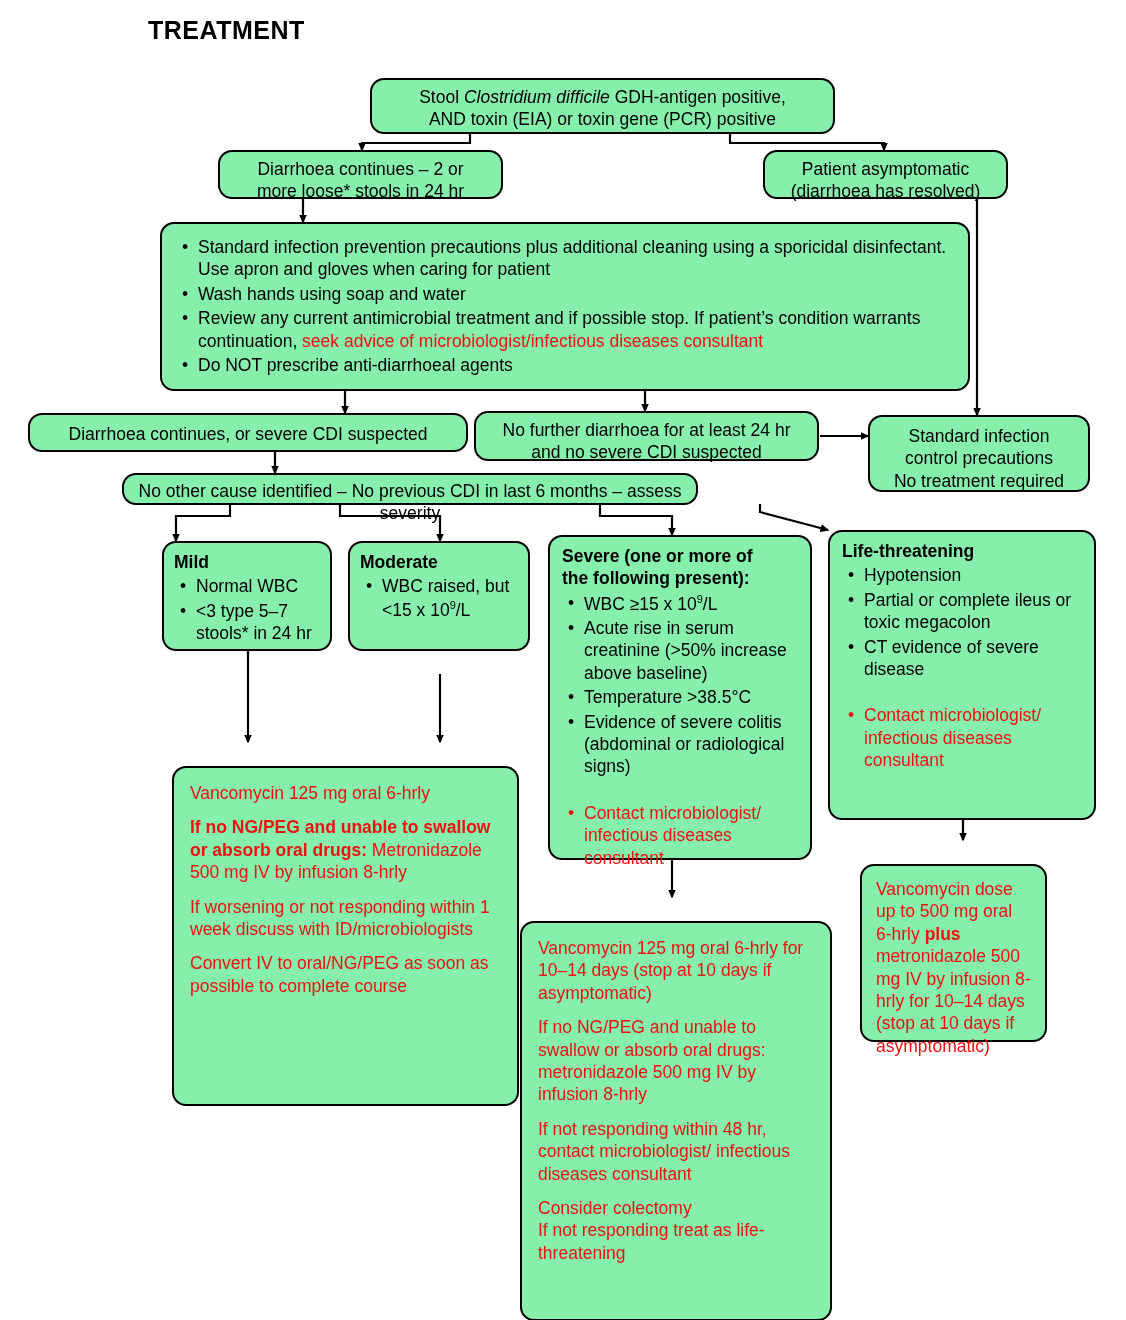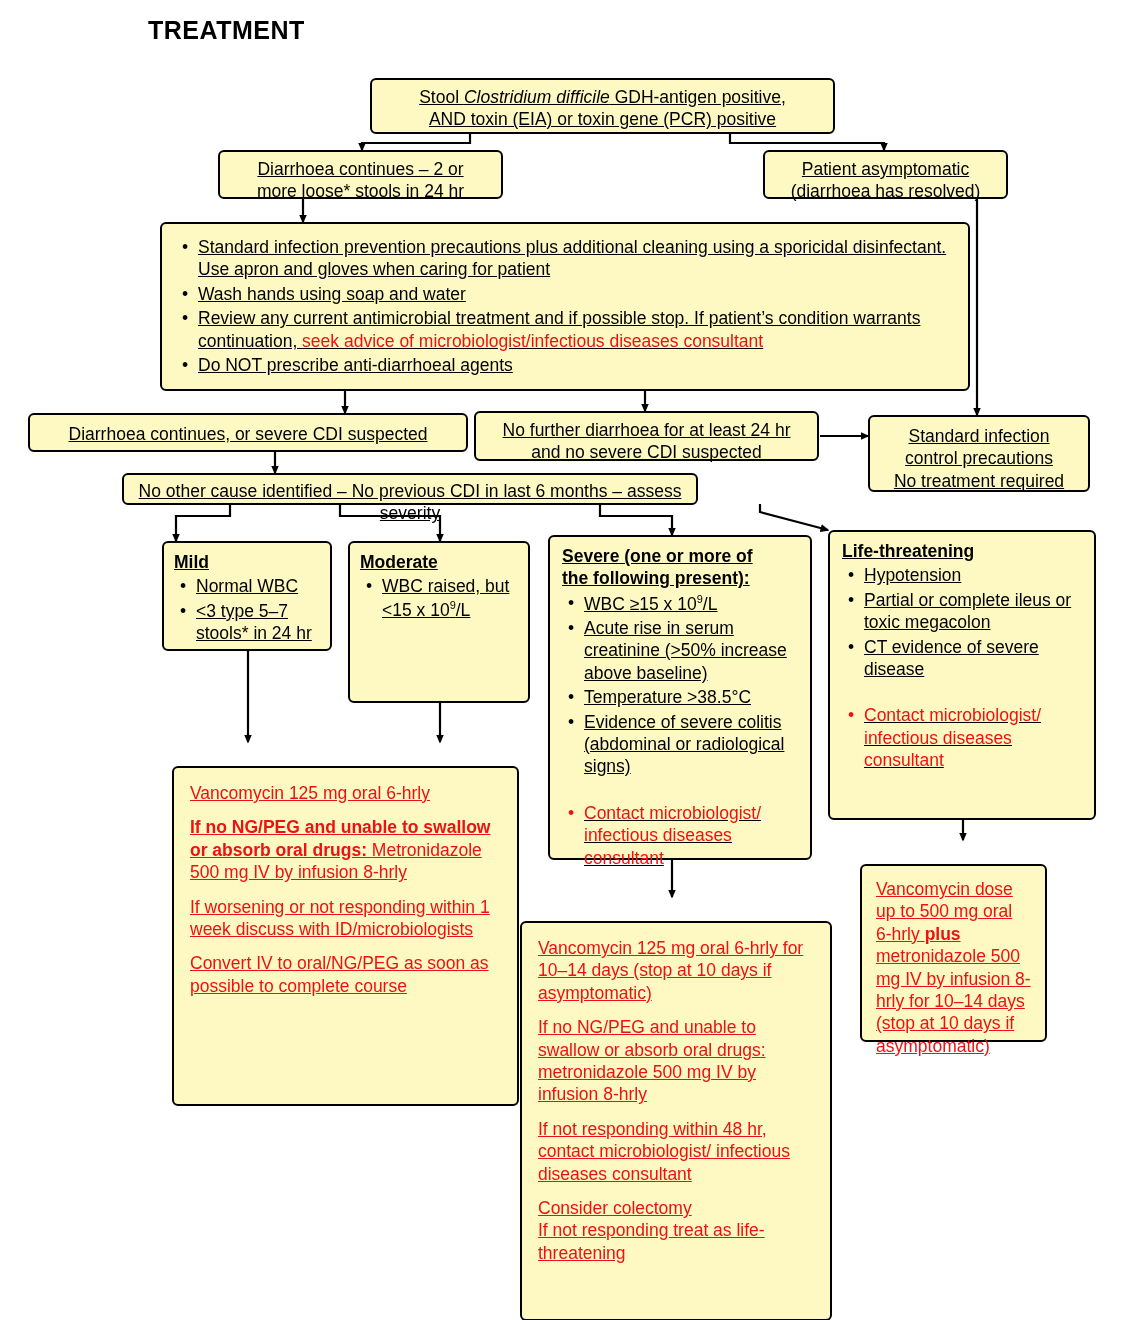--- a/index.html
+++ b/index.html
@@ -22,26 +22,25 @@
     left: 148px;
     top: 16px;
     font-size: 25px;
     font-weight: bold;
     letter-spacing: 0.5px;
   }
   .box {
     position: absolute;
     box-sizing: border-box;
     border: 2px solid #000000;
-    border-radius: 6px;
-    background: #fef9c3;
+    border-radius: 14px;
+    background: #86efac;
     font-size: 17.5px;
     line-height: 1.28;
     padding: 6px 10px;
-    text-decoration: underline;
   }
   .center {
     text-align: center;
   }
   .red {
     color: #ee1111;
     margin-top: 24px;
   }
   .bold {
     font-weight: bold;
@@ -176,21 +175,21 @@
   </div>
 
   <div class="box" style="left:162px; top:541px; width:170px; height:110px; padding:8px 10px;">
     <div class="hd">Mild</div>
     <ul class="bul">
       <li>Normal WBC</li>
       <li>&lt;3 type 5–7 stools* in 24 hr</li>
     </ul>
   </div>
 
-  <div class="box" style="left:348px; top:541px; width:182px; height:162px; padding:8px 10px;">
+  <div class="box" style="left:348px; top:541px; width:182px; height:110px; padding:8px 10px;">
     <div class="hd">Moderate</div>
     <ul class="bul">
       <li><span>WBC raised, but &lt;15 x 10</span><span class="sup">9</span><span>/L</span></li>
     </ul>
   </div>
 
   <div class="box" style="left:548px; top:535px; width:264px; height:325px; padding:8px 12px;">
     <div class="hd">
       <span>Severe (one or more of</span><br>
       <span>the following present):</span>

